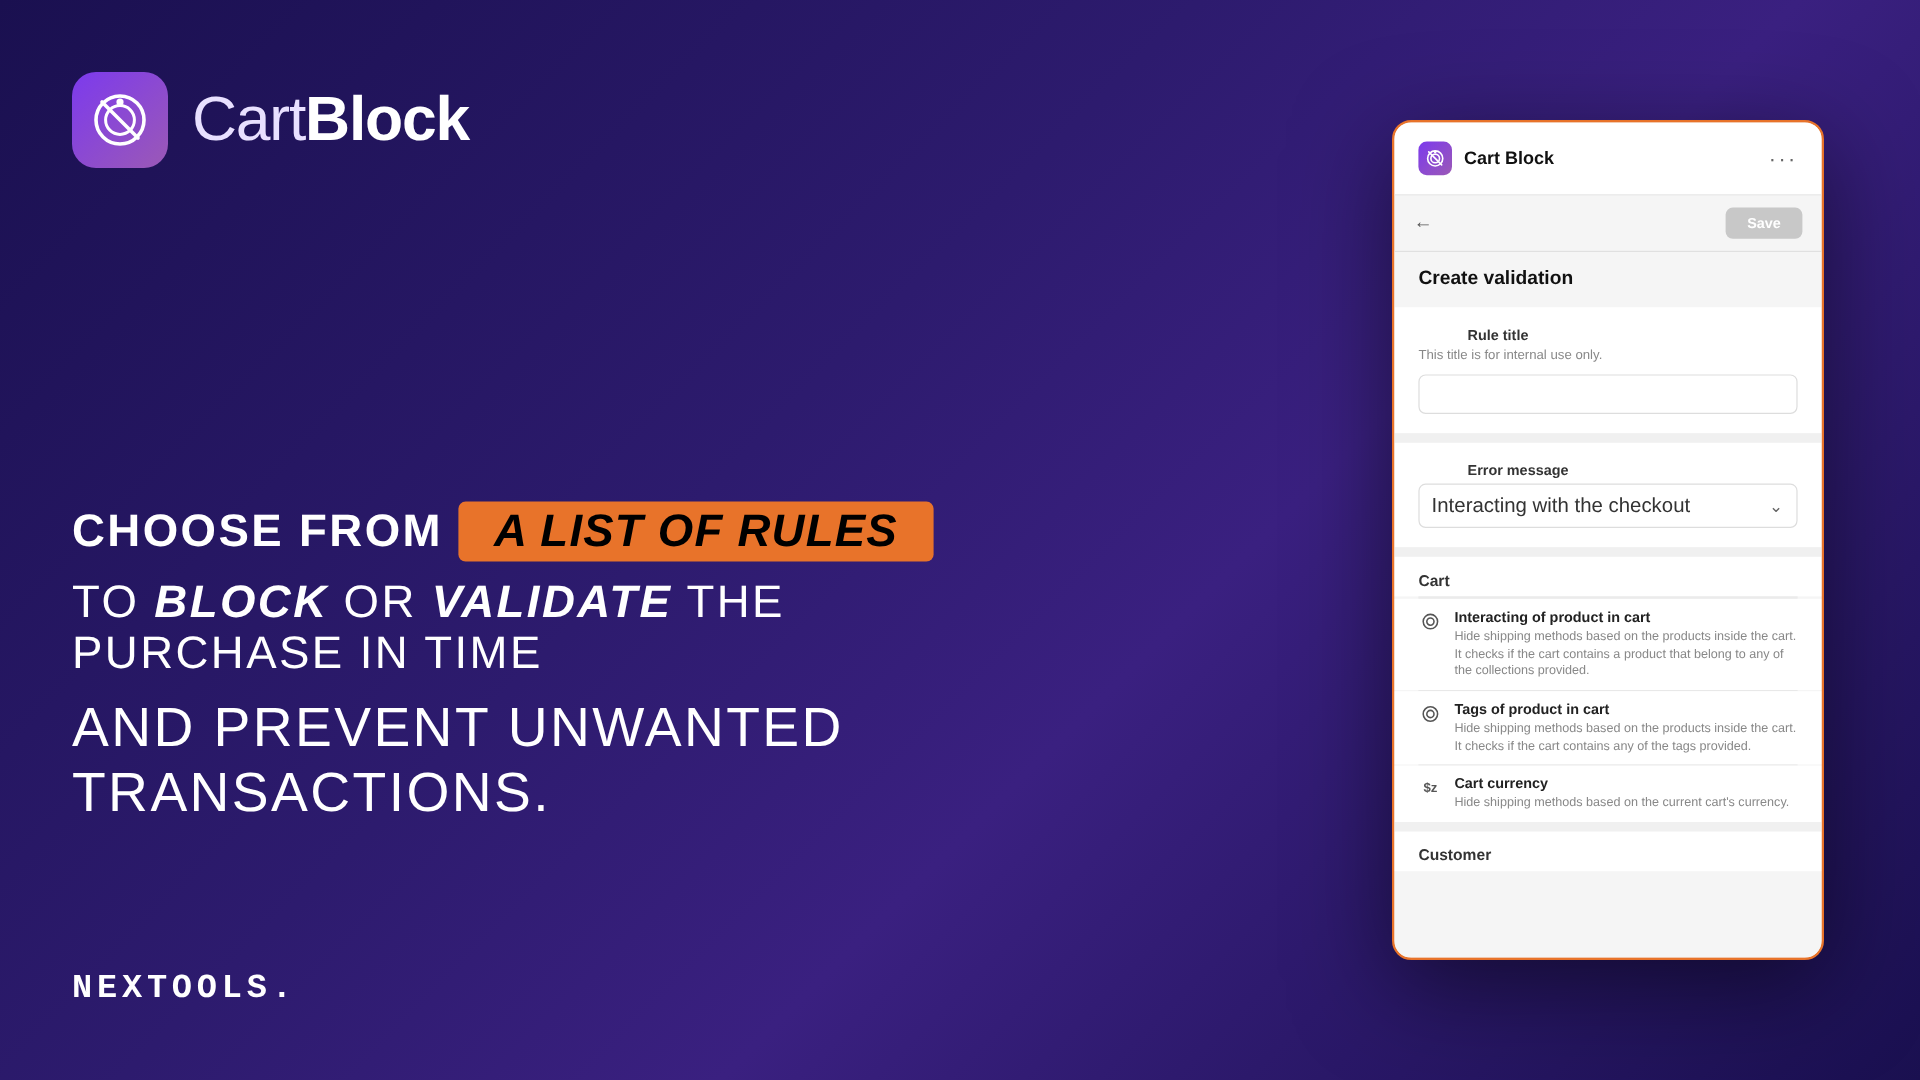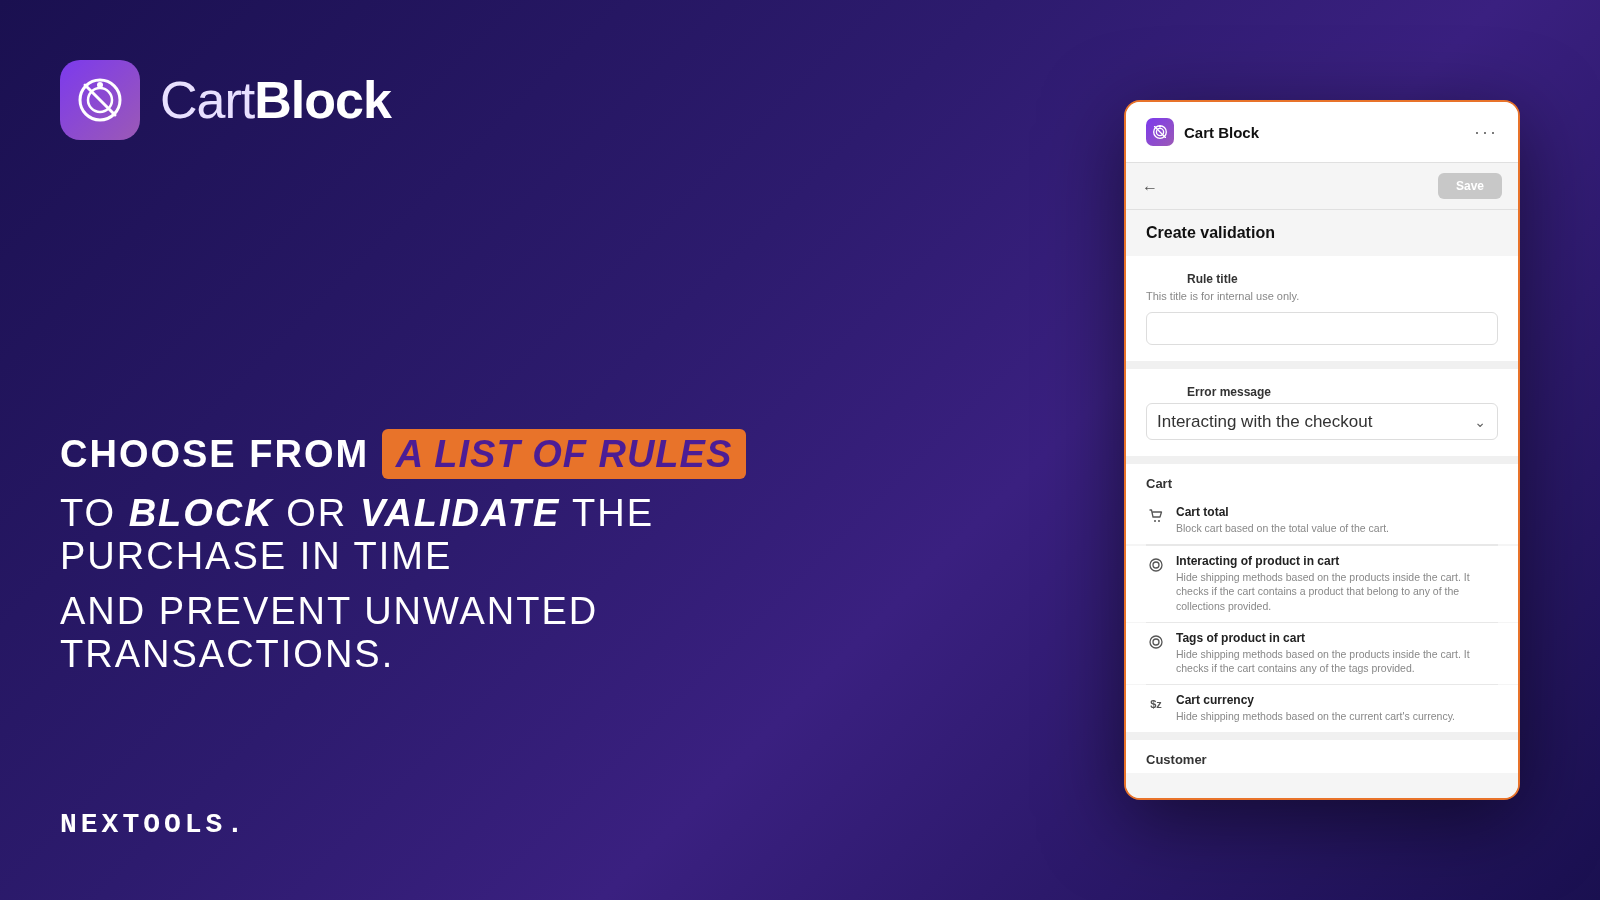--- a/index.html
+++ b/index.html
@@ -67,22 +67,22 @@
       font-size: 38px;
       font-weight: 700;
       color: white;
       letter-spacing: 2px;
       margin-bottom: 16px;
       text-transform: uppercase;
     }
 
     .tagline-highlight {
       background: #e8732a;
-      color: #4c1d95;
-      padding: 4px 14px;
+      color: #000000;
+      padding: 4px 30px;
       border-radius: 6px;
       font-style: italic;
       font-weight: 900;
       letter-spacing: 1px;
     }
 
     .tagline-line2 {
       font-size: 38px;
       font-weight: 400;
       color: white;
@@ -90,42 +90,42 @@
       text-transform: uppercase;
       margin-bottom: 12px;
     }
 
     .tagline-line2 strong {
       font-weight: 900;
       font-style: italic;
     }
 
     .tagline-line3 {
-      font-size: 38px;
+      font-size: 46px;
       font-weight: 400;
       color: white;
       letter-spacing: 2px;
       text-transform: uppercase;
     }
 
     .nextools-logo {
       font-size: 28px;
       font-weight: 800;
       color: white;
       letter-spacing: 4px;
       font-family: 'Courier New', monospace;
     }
 
     
     .app-panel-wrapper {
       position: absolute;
       right: 80px;
       top: 50%;
       transform: translateY(-50%);
-      width: 396px;
+      width: 360px;
     }
 
     .app-panel {
       background: #f5f5f5;
       border-radius: 16px;
       border: 2px solid #e8732a;
       box-shadow: 0 20px 80px rgba(0,0,0,0.5);
       overflow: hidden;
       height: 700px;
       display: flex;
@@ -423,33 +423,20 @@
           <select class="select-input">
             <option>Interacting with the checkout</option>
           </select>
         </div>
       </div>
 
       <div class="section-separator"></div>
 
       <div class="group-label">Cart</div>
 
-      <div class="rule-item">
-        <div class="rule-icon">
-          <svg width="16" height="16" viewBox="0 0 16 16" fill="none">
-            <path d="M2 2h1.5l1.5 7h7l1.5-5H5" stroke="#555" stroke-width="1.3" stroke-linecap="round" stroke-linejoin="round" fill="none"></path>
-            <circle cx="7" cy="13" r="1" fill="#555"></circle>
-            <circle cx="11" cy="13" r="1" fill="#555"></circle>
-          </svg>
-        </div>
-        <div class="rule-text-area">
-          <div class="rule-name">Cart total</div>
-          <div class="rule-desc">Block cart based on the total value of the cart.</div>
-        </div>
-      </div>
 
       <div class="divider-line"></div>
 
 
       <div class="divider-line"></div>
 
       <div class="rule-item">
         <div class="rule-icon">
           <svg width="16" height="16" viewBox="0 0 16 16" fill="none">
             <circle cx="8" cy="8" r="6" stroke="#555" stroke-width="1.3" fill="none"></circle>

